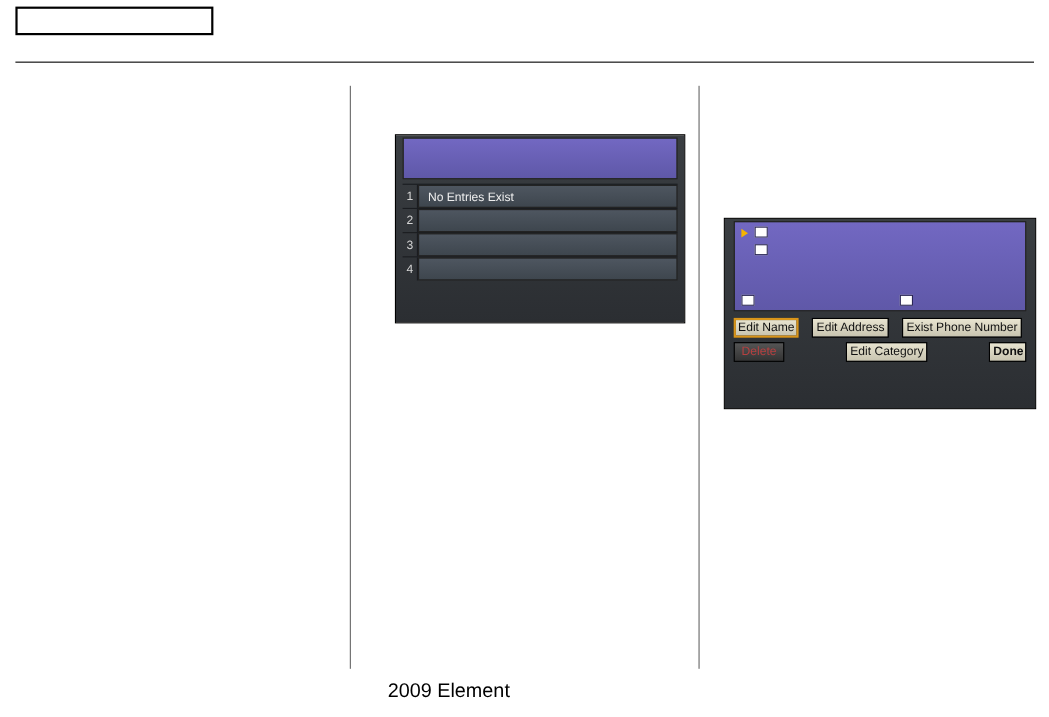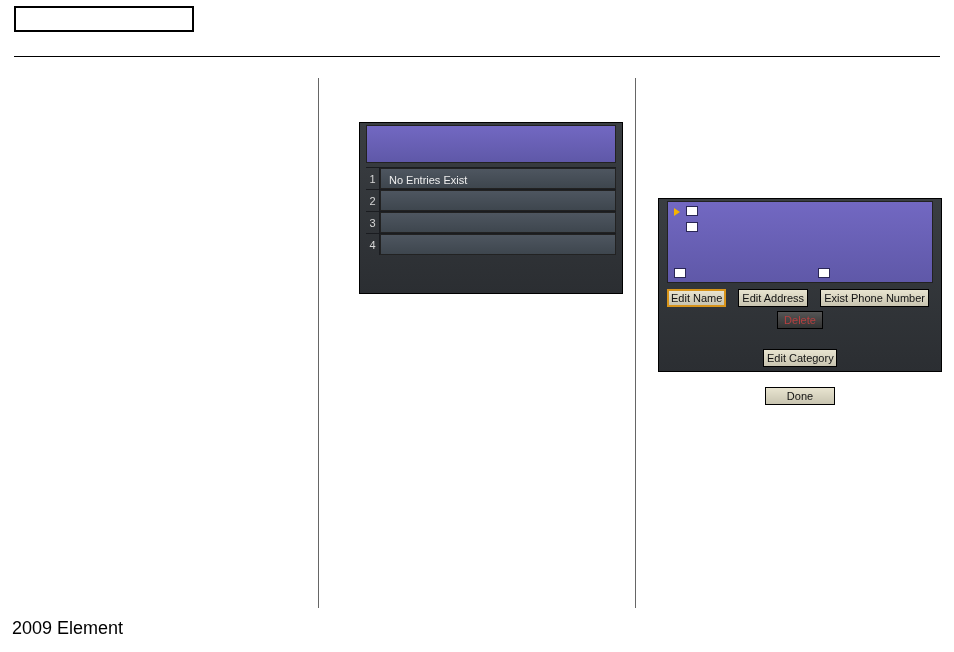--- a/index.html
+++ b/index.html
@@ -40,23 +40,23 @@
     position: relative;
   }
   .col-sep {
     width: 1px;
     background: #666;
     margin: 0 4px;
   }
   .footer-text {
     position: absolute;
     top: 618px;
-    left: 12px;
+    left: 0;
     width: 816px;
-    text-align: left;
+    text-align: center;
     font-size: 18px;
     color: #000;
   }
 
   
   .scr1 {
     position: absolute;
     top: 44px;
     left: 36px;
     width: 264px;
@@ -164,42 +164,42 @@
   .scr2-btnrow1 {
     display: flex;
     gap: 12px;
     margin: 0 8px 4px 8px;
   }
   .scr2-btnrow2 {
     display: flex;
     gap: 10px;
     margin: 0 8px;
     align-items: center;
-    flex-direction: column;
   }
   .ui-btn {
     background: linear-gradient(#e8e4d0, #c8c4b0);
     border: 1px solid #000;
     color: #111;
     font-size: 11px;
     padding: 2px 3px;
     font-family: inherit;
     white-space: nowrap;
   }
   .ui-btn.sel {
     border: 2px solid #d8941a;
     padding: 1px 2px;
   }
   .ui-btn.delete {
     background: linear-gradient(#555, #333);
     color: #b64040;
     width: 46px;
   }
   .ui-btn.done {
-    width: 70px;
+    width: 34px;
+    font-weight: bold;
   }
   .flex-spacer { flex: 1; }
   .edit-cat { width: 74px; }
 </style>
 </head>
 <body>
 
 <div class="top-box"></div>
 <div class="hr"></div>
 

